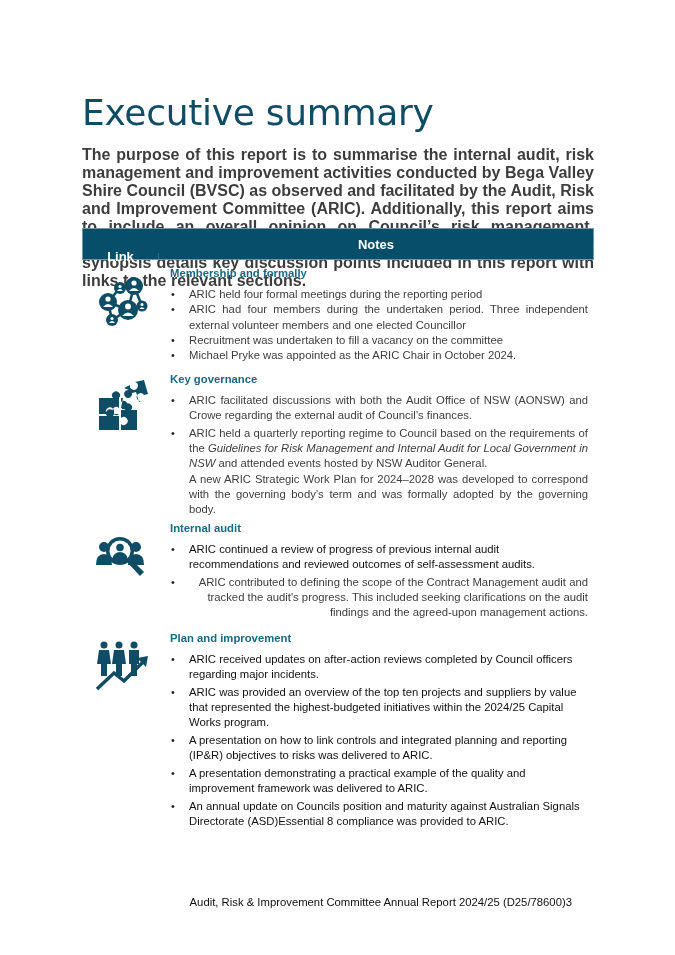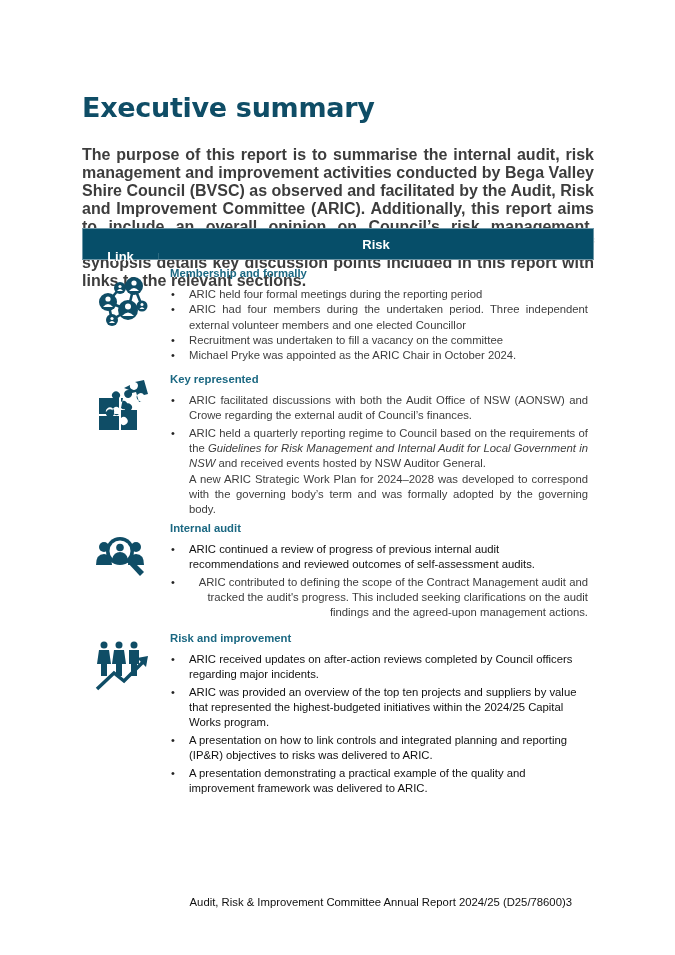--- a/index.html
+++ b/index.html
@@ -1,22 +1,22 @@
 <!DOCTYPE html>
 <html><head>
 <meta charset="utf-8">
 <style>
   * { box-sizing: border-box; margin: 0; padding: 0; }
   html, body { width: 675px; height: 955px; background: #ffffff; overflow: hidden; }
   body { position: relative; font-family: "Liberation Sans", sans-serif; color: #3a3a3a; }
 
   .page-title {
     position: absolute; left: 82px; top: 92px;
-    font-family: "DejaVu Sans", sans-serif; font-weight: bold;
-    font-size: 27px; color: #0f4d66; letter-spacing: -0.3px;
+    font-family: "DejaVu Sans", sans-serif; font-weight: normal;
+    font-size: 36px; color: #0f4d66; letter-spacing: -0.3px;
   }
   .intro {
     position: absolute; left: 82px; top: 146px; width: 512px;
     font-size: 16px; line-height: 18px; text-align: justify; color: #3d3d3d; font-weight: bold;
   }
   .tbl-header {
     position: absolute; left: 82px; top: 228px; width: 512px; height: 32px;
     background: #064e69; display: flex; color: #ffffff; font-weight: bold; font-size: 13px;
     border: 1px solid #6e98a8;
   }
@@ -48,21 +48,21 @@
 </style>
 </head>
 <body>
 
 <h1 class="page-title">Executive summary</h1>
 
 <p class="intro">The purpose of this report is to summarise the internal audit, risk management and improvement activities conducted by Bega Valley Shire Council (BVSC) as observed and facilitated by the Audit, Risk and Improvement Committee (ARIC). Additionally, this report aims to include an overall opinion on Council’s risk management, internal control and governance arrangements. The following brief synopsis details key discussion points included in this report with links to the relevant sections.</p>
 
 <div class="tbl-header">
   <div class="col-link">Link</div>
-  <div class="col-notes">Risk</div>
+  <div class="col-notes">Notes</div>
 </div>
 
 <div class="row" style="top:266px;">
   <div class="icon" style="top:6px;">
     <svg width="56" height="56" viewBox="0 0 56 56">
       <g stroke="#0f4d66" stroke-width="2.6" fill="none">
         <line x1="14" y1="30" x2="26" y2="16"></line>
           <line x1="26" y1="16" x2="40" y2="14"></line>
         <line x1="40" y1="14" x2="48" y2="34"></line>
           <line x1="14" y1="30" x2="34" y2="38"></line>
@@ -112,25 +112,25 @@
       <g fill="#0f4d66">
         <path d="M5 18 h14 a4 4 0 1 1 6 0 h0 v10 a4 4 0 1 0 0 6 v0 h-6 a4 4 0 1 0 -6 0 h-8 z"></path>
         <path d="M5 36 h8 a4 4 0 1 1 6 0 h6 v14 h-20 z"></path>
         <path d="M27 28 a4 4 0 1 0 0 -6 v-4 h-0 v0 h2 v0 z"></path>
         <path d="M27 30 h4 a4 4 0 1 1 6 0 h6 v20 h-16 v-6 a4 4 0 1 0 0 -6 z"></path>
         <path d="M30 8 l6 -3 a4 4 0 1 0 5 -3 l9 -2 l4 14 l-4 1 a4 4 0 1 0 -2 6 l-3 1 l-3 -10 l-4 1 a4 4 0 1 1 -3 -3 z"></path>
       </g>
     </svg>
   </div>
   <div class="notes">
-    <div class="section-title">Key represented</div>
+    <div class="section-title">Key governance</div>
     <ul class="bullets loose">
       <li>ARIC facilitated discussions with both the Audit Office of NSW (AONSW) and Crowe regarding the external audit of Council’s finances.</li>
       <li>
-        <span>ARIC held a quarterly reporting regime to Council based on the requirements of the </span><em>Guidelines for Risk Management and Internal Audit for Local Government in NSW</em><span> and received events hosted by NSW Auditor General.</span>
+        <span>ARIC held a quarterly reporting regime to Council based on the requirements of the </span><em>Guidelines for Risk Management and Internal Audit for Local Government in NSW</em><span> and attended events hosted by NSW Auditor General.</span>
         <span class="cont">A new ARIC Strategic Work Plan for 2024–2028 was developed to correspond with the governing body’s term and was formally adopted by the governing body.</span>
       </li>
     </ul>
   </div>
 </div>
 
 <div class="row" style="top:521px;">
   <div class="icon" style="top:8px;">
     <svg width="56" height="56" viewBox="0 0 56 56">
       <g fill="#0f4d66">
@@ -166,26 +166,27 @@
         <circle cx="25" cy="6" r="3.5"></circle>
           <path d="M20 11 h10 l2 14 h-4 v12 h-6 v-12 h-4 z"></path>
         <circle cx="40" cy="6" r="3.5"></circle>
           <path d="M35 11 h10 v14 h-2 v12 h-6 v-12 h-2 z"></path>
       </g>
       <polyline points="3,50 20,34 30,42 50,22" fill="none" stroke="#0f4d66" stroke-width="3.5" stroke-linejoin="miter"></polyline>
       <path d="M43 19 l11 -2 l-2 11 z" fill="#0f4d66"></path>
     </svg>
   </div>
   <div class="notes">
-    <div class="section-title">Risk and improvement</div>
+    <div class="section-title">Plan and improvement</div>
     <ul class="bullets loose">
       <li class="black">ARIC received updates on after-action reviews completed by Council officers regarding major incidents.</li>
       <li class="black">ARIC was provided an overview of the top ten projects and suppliers by value that represented the highest-budgeted initiatives within the 2024/25 Capital Works program.</li>
       <li class="black">A presentation on how to link controls and integrated planning and reporting (IP&amp;R) objectives to risks was delivered to ARIC.</li>
       <li class="black">A presentation demonstrating a practical example of the quality and improvement framework was delivered to ARIC.</li>
+      <li class="black">An annual update on Councils position and maturity against Australian Signals Directorate (ASD)Essential 8 compliance was provided to ARIC.</li>
     </ul>
   </div>
 </div>
 
 <div class="footer">
   <span>Audit, Risk &amp; Improvement Committee Annual Report 2024/25 (D25/78600)</span>
   <span>3</span>
 </div>
 
 </body></html>

